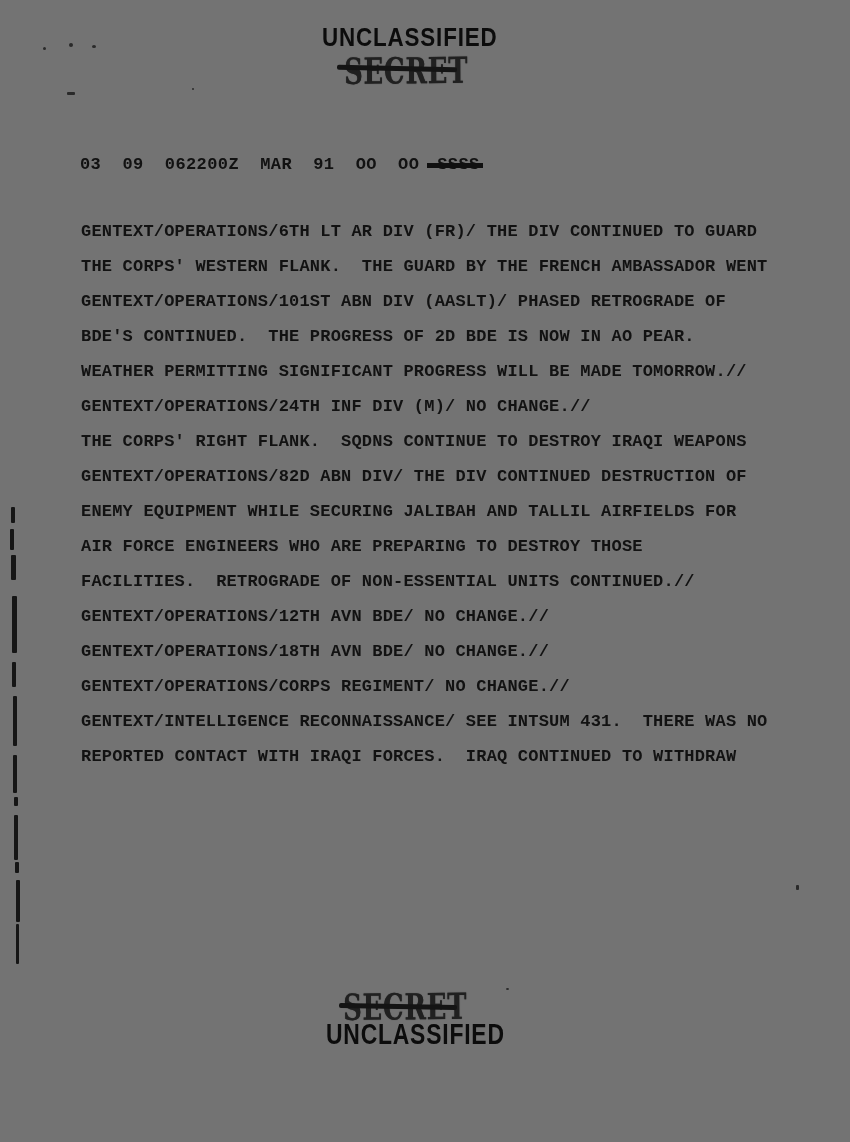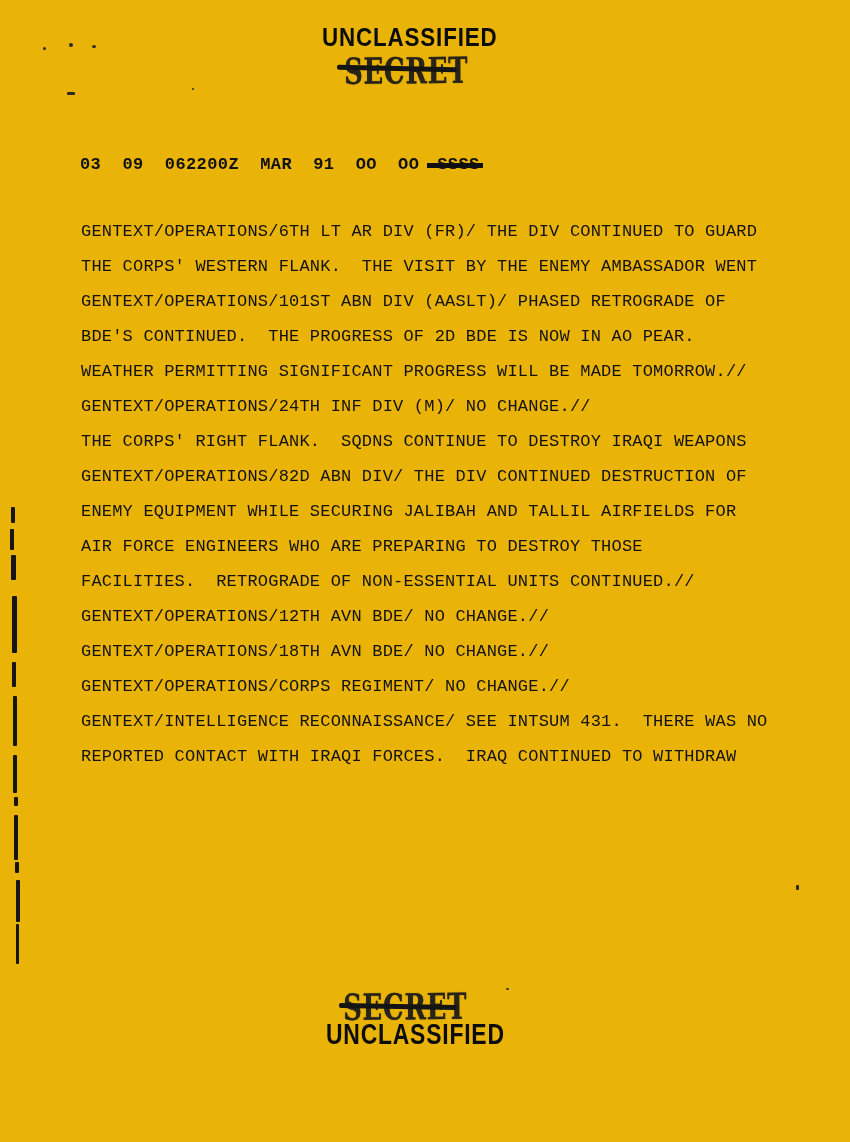--- a/index.html
+++ b/index.html
@@ -1,21 +1,21 @@
 <!DOCTYPE html>
 <html><head>
 <meta charset="utf-8">
 <title>Scanned Document</title>
 <style>
   html,body{margin:0;padding:0;background:#e8e8e8;}
   .page{
     position:relative;
     width:850px;height:1142px;
     margin:0 auto;
-    background:#eab308;
+    background:#737373;
     overflow:hidden;
     font-family:"Liberation Mono","DejaVu Sans Mono",monospace;
     color:#121212;
   }
   
   .unclass{
     position:absolute;
     font-family:"Liberation Sans","DejaVu Sans",sans-serif;
     font-weight:bold;
     color:#0c0c0c;
@@ -70,42 +70,42 @@
     height:5px;
     background:#101010;
   }
   .body-lines{
     position:absolute;
     left:81px;top:214px;
     width:730px;
   }
   .body-lines .line{
     height:35px;line-height:35px;
-    font-size:17px;font-weight:normal;
+    font-size:17px;font-weight:bold;
     letter-spacing:0.2px;
     white-space:pre;
   }
   
   .cbar{position:absolute;background:#161616;border-radius:1px;}
   .speck{position:absolute;background:#2a2a2a;border-radius:50%;}
 </style>
 </head>
 <body>
 
 <div class="page">
 
   <div class="unclass unclass-top">UNCLASSIFIED</div>
   <div class="secret secret-top">SECRET</div>
   <div class="strike-line strike-top"></div>
 
   <div class="meta-line"><span>03  09  062200Z  MAR  91  OO  OO</span><span class="struck-code"><span>SSSS</span><span class="code-bar"></span></span></div>
 
   <div class="body-lines">
     <div class="line">GENTEXT/OPERATIONS/6TH LT AR DIV (FR)/ THE DIV CONTINUED TO GUARD</div>
-    <div class="line">THE CORPS' WESTERN FLANK.  THE VISIT BY THE ENEMY AMBASSADOR WENT</div>
+    <div class="line">THE CORPS' WESTERN FLANK.  THE GUARD BY THE FRENCH AMBASSADOR WENT</div>
     <div class="line">GENTEXT/OPERATIONS/101ST ABN DIV (AASLT)/ PHASED RETROGRADE OF</div>
     <div class="line">BDE'S CONTINUED.  THE PROGRESS OF 2D BDE IS NOW IN AO PEAR.</div>
     <div class="line">WEATHER PERMITTING SIGNIFICANT PROGRESS WILL BE MADE TOMORROW.//</div>
     <div class="line">GENTEXT/OPERATIONS/24TH INF DIV (M)/ NO CHANGE.//</div>
     <div class="line">THE CORPS' RIGHT FLANK.  SQDNS CONTINUE TO DESTROY IRAQI WEAPONS</div>
     <div class="line">GENTEXT/OPERATIONS/82D ABN DIV/ THE DIV CONTINUED DESTRUCTION OF</div>
     <div class="line">ENEMY EQUIPMENT WHILE SECURING JALIBAH AND TALLIL AIRFIELDS FOR</div>
     <div class="line">AIR FORCE ENGINEERS WHO ARE PREPARING TO DESTROY THOSE</div>
     <div class="line">FACILITIES.  RETROGRADE OF NON-ESSENTIAL UNITS CONTINUED.//</div>
     <div class="line">GENTEXT/OPERATIONS/12TH AVN BDE/ NO CHANGE.//</div>

